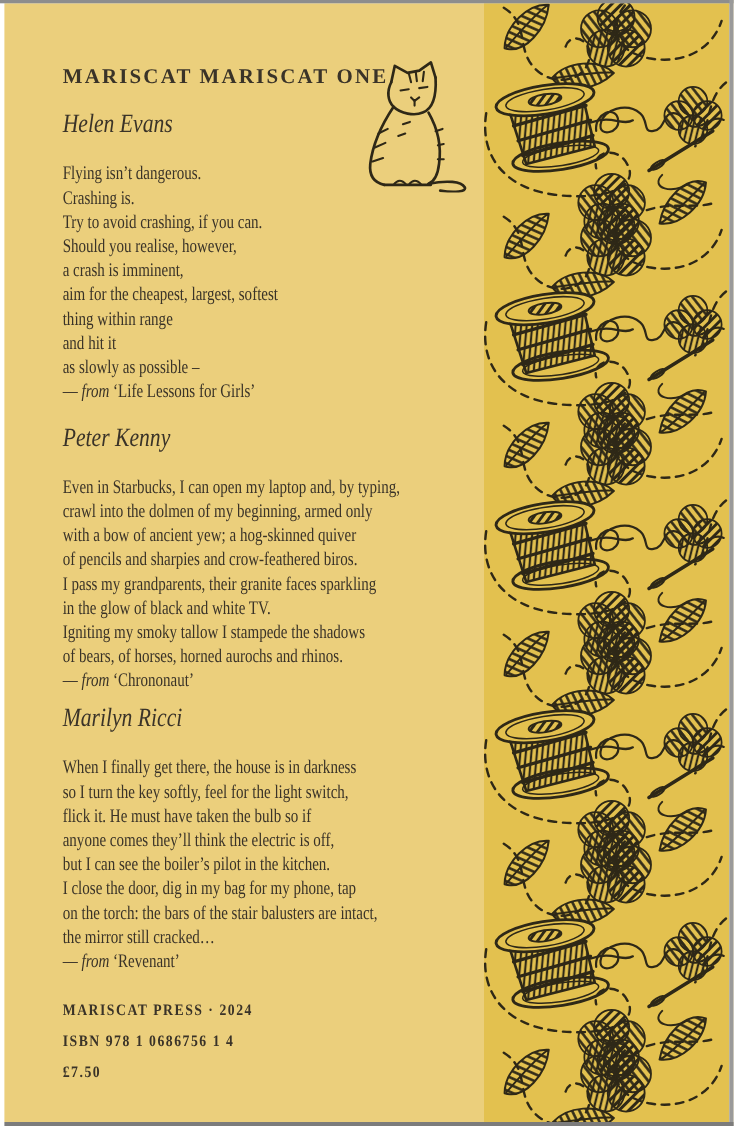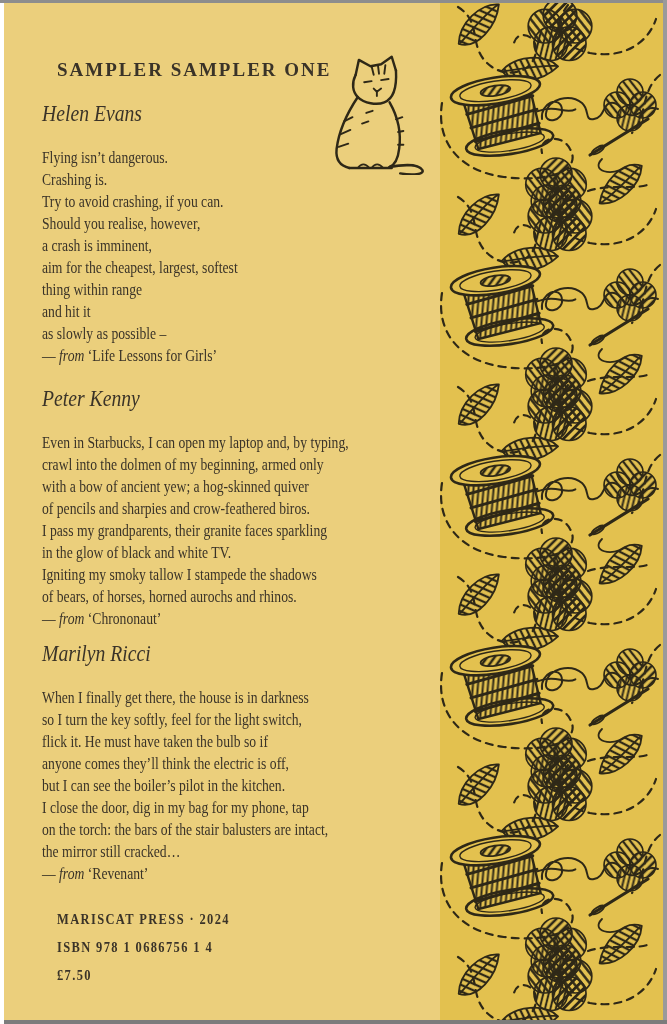--- a/index.html
+++ b/index.html
@@ -18,21 +18,21 @@
   .edge-bottom{position:absolute;left:4px;bottom:0;width:663px;height:4px;background:#7c7c7c;z-index:9;}
 
   .title{
     position:absolute;left:53px;top:56px;margin:0;
     font-size:19px;font-weight:700;letter-spacing:2px;white-space:nowrap;
   }
   .cat{position:absolute;left:322px;top:50px;}
   .cat path{stroke:var(--ink2,#2e2817);fill:none;stroke-width:2.3;stroke-linecap:round;stroke-linejoin:round;}
   .cat path.thin{stroke-width:1.8;}
 
-  .poem{position:absolute;left:38px;}
+  .poem{position:absolute;left:53px;}
   .p1{top:96px}.p2{top:381px}.p3{top:636px}
   .author{
     margin:0 0 19px 0;font-style:italic;font-size:24px;font-weight:500;
     line-height:28px;white-space:nowrap;transform:scaleX(.82);transform-origin:0 0;
   }
   .lines{
     font-size:17.5px;line-height:22px;white-space:nowrap;
     transform:scaleX(.78);transform-origin:0 0;
   }
   .ln{height:22px;}
@@ -47,21 +47,21 @@
   .band{position:absolute;right:0;top:0;}
   .band *{stroke:var(--ink2,#2e2817);stroke-linecap:round;stroke-linejoin:round;}
   .band rect.bg{stroke:none;}
   .band .dash{stroke-dasharray:7 6;stroke-width:2.2;fill:none;}
 </style>
 </head>
 <body>
 
 <div class="card">
 
-  <h1 class="title">SAMPLER SAMPLER ONE</h1>
+  <h1 class="title">MARISCAT MARISCAT ONE</h1>
 
   <svg class="cat" width="106" height="122" viewBox="0 0 100 114">
     <path d="M28,20 L31,6 L42,12 L52,10 L62,3 L66,16"></path>
     <path d="M28,20 C24,28 25,36 30,41 C36,47 48,49 55,46 C63,43 67,34 66,16"></path>
     <path class="thin" d="M36,27 l7,-1"></path>
     <path class="thin" d="M52,25 l7,-1"></path>
     <path class="thin" d="M45,33 l3,3 l4,-3"></path>
     <path class="thin" d="M48,36 l0,4"></path>
     <path d="M30,41 C20,56 12,74 10,90 C9,100 13,106 22,108"></path>
     <path d="M60,46 C68,60 71,76 69,90 C68,99 65,105 60,107"></path>

